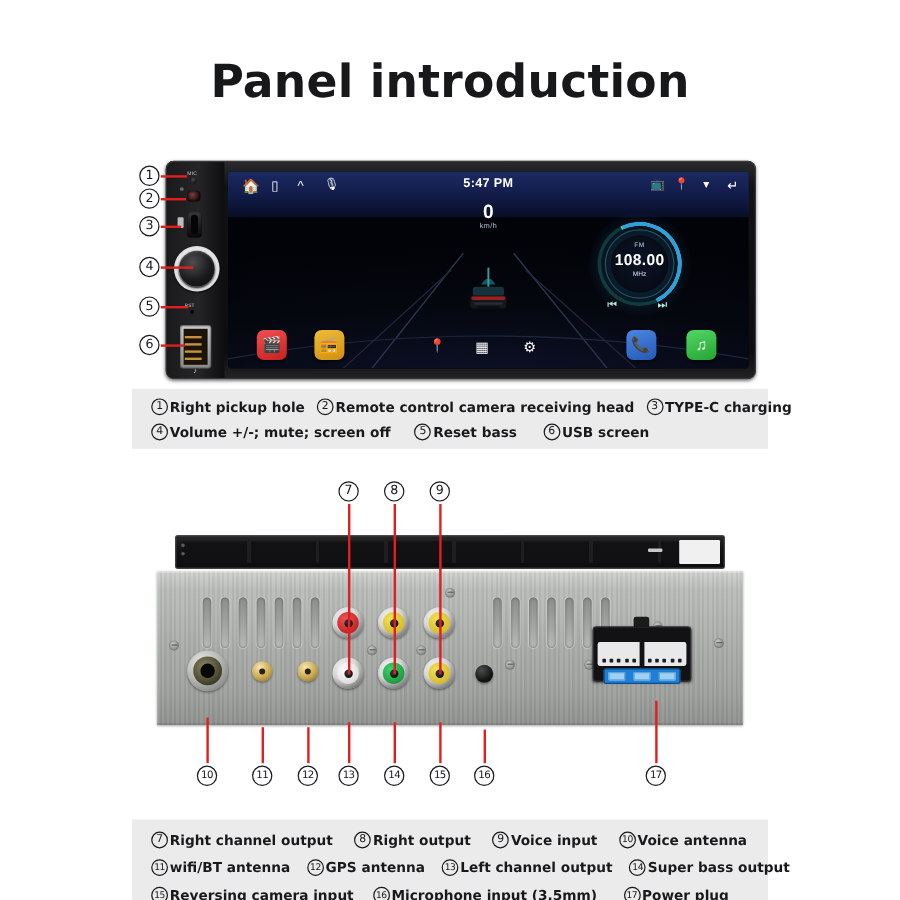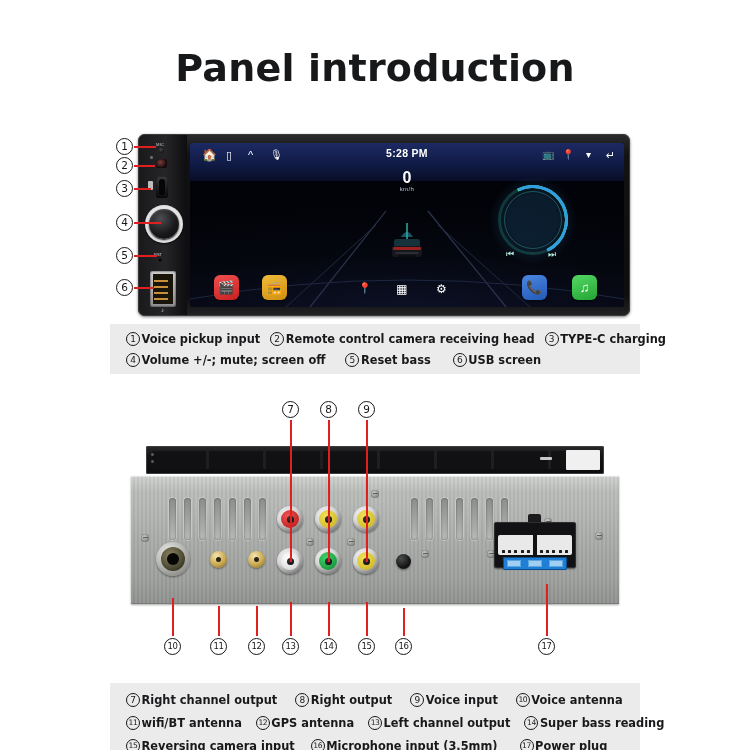--- a/index.html
+++ b/index.html
@@ -258,21 +258,21 @@
           <path d="M248 44 L340 126" stroke="#222a42" stroke-width="1" fill="none"></path>
           <path d="M0 118 Q217 80 434 118" stroke="#1e2742" stroke-width="1" fill="none"></path>
         </svg>
       </div>
 
       <div class="statusbar">
         <span class="sb-icon" style="left:12px;">🏠</span>
         <span class="sb-icon" style="left:36px;font-size:11px;">▯</span>
         <span class="sb-icon" style="left:58px;font-size:11px;">^</span>
         <span class="sb-icon" style="left:80px;font-size:10px;">🎙</span>
-        <span class="sb-time">5:28 PM</span>
+        <span class="sb-time">5:47 PM</span>
         <span class="sb-icon" style="left:352px;font-size:10px;">📺</span>
         <span class="sb-icon" style="left:372px;font-size:10px;">📍</span>
         <span class="sb-icon" style="left:396px;font-size:10px;">▾</span>
         <span class="sb-icon" style="left:416px;font-size:11px;">↵</span>
       </div>
 
 
       <div class="spd">
         <div class="spd-v">0</div>
         <div class="spd-u">km/h</div>
@@ -287,20 +287,25 @@
         <rect x="13" y="31" width="24" height="2" rx="1" fill="#2a2d33"></rect>
         <rect x="16" y="34" width="18" height="2.4" rx="1" fill="#0c0d10"></rect>
       </svg>
 
       <div class="dial" style="left:300px;top:34px;">
         <div class="glow"></div>
         <div class="ring"></div>
         <div class="ring-arc a1"></div>
         <div class="ring-arc a2"></div>
         <div class="ring2"></div>
+        <div class="dial-core">
+          <div class="d-sm">FM</div>
+          <div class="d-big">108.00</div>
+          <div class="d-l4">MHz</div>
+        </div>
         <span class="fm-btn" style="left:16px;">⏮</span>
         <span class="fm-btn" style="left:58px;">⏭</span>
       </div>
 
       <div class="apps">
         <div class="app" style="left:24px;background:linear-gradient(160deg,#f05050,#c91f1f);">
           <span>🎬</span>
         </div>
         <div class="app" style="left:72px;background:linear-gradient(160deg,#f0bb3a,#cf8f11);">
           <span>📻</span>
@@ -316,21 +321,21 @@
         <span class="navic" style="left:206px;font-size:12px;">▦</span>
         <span class="navic" style="left:246px;font-size:12px;">⚙</span>
       </div>
     </div>
   </div>
 
   <div class="legend" style="left:110px;top:296px;width:530px;height:50px;padding:4px 0 0 16px;box-sizing:border-box;">
     <div class="lrow" style="height:21px;">
       <span class="litem" style="margin-right:10px;">
         <span class="lnum">1</span>
-        <span>Voice pickup input</span>
+        <span>Right pickup hole</span>
       </span>
       <span class="litem" style="margin-right:10px;">
         <span class="lnum">2</span>
         <span>Remote control camera receiving head</span>
       </span>
       <span class="litem">
         <span class="lnum">3</span>
         <span>TYPE-C charging</span>
       </span>
     </div>
@@ -516,21 +521,21 @@
       <span class="litem" style="margin-right:14px;">
         <span class="lnum two">12</span>
         <span>GPS antenna</span>
       </span>
       <span class="litem" style="margin-right:14px;">
         <span class="lnum two">13</span>
         <span>Left channel output</span>
       </span>
       <span class="litem">
         <span class="lnum two">14</span>
-        <span>Super bass reading</span>
+        <span>Super bass output</span>
       </span>
     </div>
     <div class="lrow" style="height:23px;">
       <span class="litem" style="margin-right:16px;">
         <span class="lnum two">15</span>
         <span>Reversing camera input</span>
       </span>
       <span class="litem" style="margin-right:22px;">
         <span class="lnum two">16</span>
         <span>Microphone input (3.5mm)</span>

